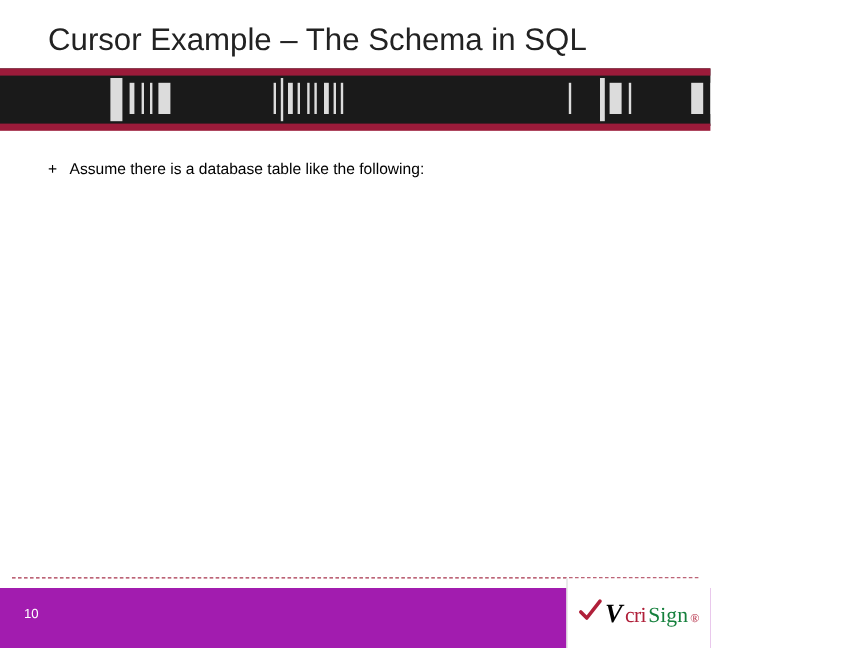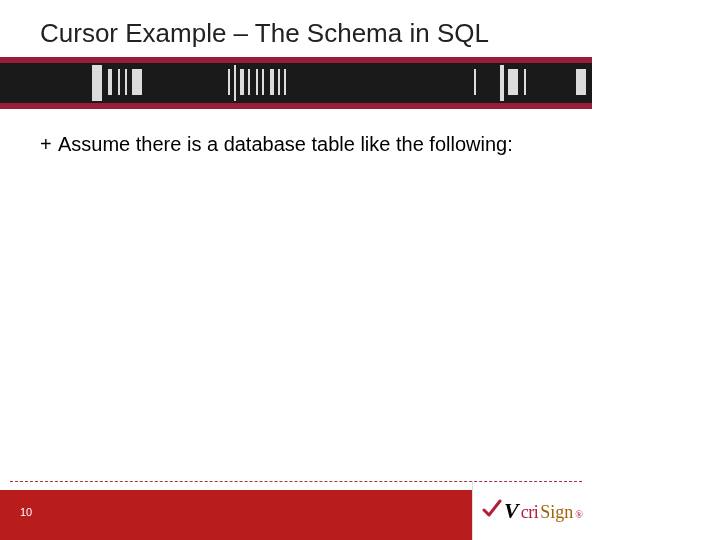--- a/index.html
+++ b/index.html
@@ -14,37 +14,37 @@
   .band-maroon-top { position: absolute; top: 0; left: 0; width: 100%; height: 6px; background: #9b1b3a; }
   .band-maroon-bottom { position: absolute; bottom: -4px; left: 0; width: 100%; height: 6px; background: #9b1b3a; }
   .band-marks { position: absolute; top: 8px; left: 0; width: 100%; height: 32px; pointer-events: none; }
   .mark { position: absolute; background: rgba(255,255,255,0.85); height: 26px; top: 4px; }
   .mark.thin { width: 2px; }
   .mark.mid  { width: 4px; }
   .mark.wide { width: 10px; }
   .mark.tall { height: 36px; top: 0; }
 
   .body { padding: 28px 40px 0 40px; }
-  .bullet-row { font-size: 20px; color: #000; margin-bottom: 6px; }
+  .bullet-row { font-size: 13px; color: #000; margin-bottom: 6px; }
   .bullet-row .plus { display: inline-block; width: 18px; }
   .sub { padding-left: 40px; }
   .sub .dot { display: inline-block; width: 14px; vertical-align: top; font-size: 15px; line-height: 22px; }
   .code { display: inline-block; font-family: "Courier New", monospace; font-size: 15px; line-height: 22px; white-space: pre; vertical-align: top; }
 
   .dashed { position: absolute; left: 10px; right: 10px; bottom: 58px; border-top: 1px dashed #a7324b; }
 
-  .footer { position: absolute; left: 0; right: 0; bottom: 0; height: 50px; background: #b91c1c; }
+  .footer { position: absolute; left: 0; right: 0; bottom: 0; height: 50px; background: #a21caf; }
   .page-num { position: absolute; left: 20px; bottom: 22px; color: #fff; font-size: 11px; }
 
   .logo-box { position: absolute; right: 0; bottom: 0; width: 120px; height: 58px; background: #fff; border-left: 1px solid #ddd; display: flex; align-items: center; justify-content: center; }
   .logo { display: flex; align-items: baseline; gap: 2px; font-family: Georgia, "Times New Roman", serif; }
   .logo .check { position: relative; width: 20px; height: 20px; }
   .logo .v { font-size: 22px; font-style: italic; font-weight: 700; color: #000; }
   .logo .eri { font-size: 18px; color: #b0203a; letter-spacing: -0.5px; text-align: center; }
-  .logo .sign { font-size: 18px; color: #a16207; }
+  .logo .sign { font-size: 18px; color: #15803d; }
   .logo .reg { font-size: 10px; color: #b0203a; vertical-align: super; }
 </style>
 </head>
 <body>
 
 <div class="slide">
 
   <div class="title-wrap">
     <h1 class="title">Cursor Example – The Schema in SQL</h1>
   </div>

